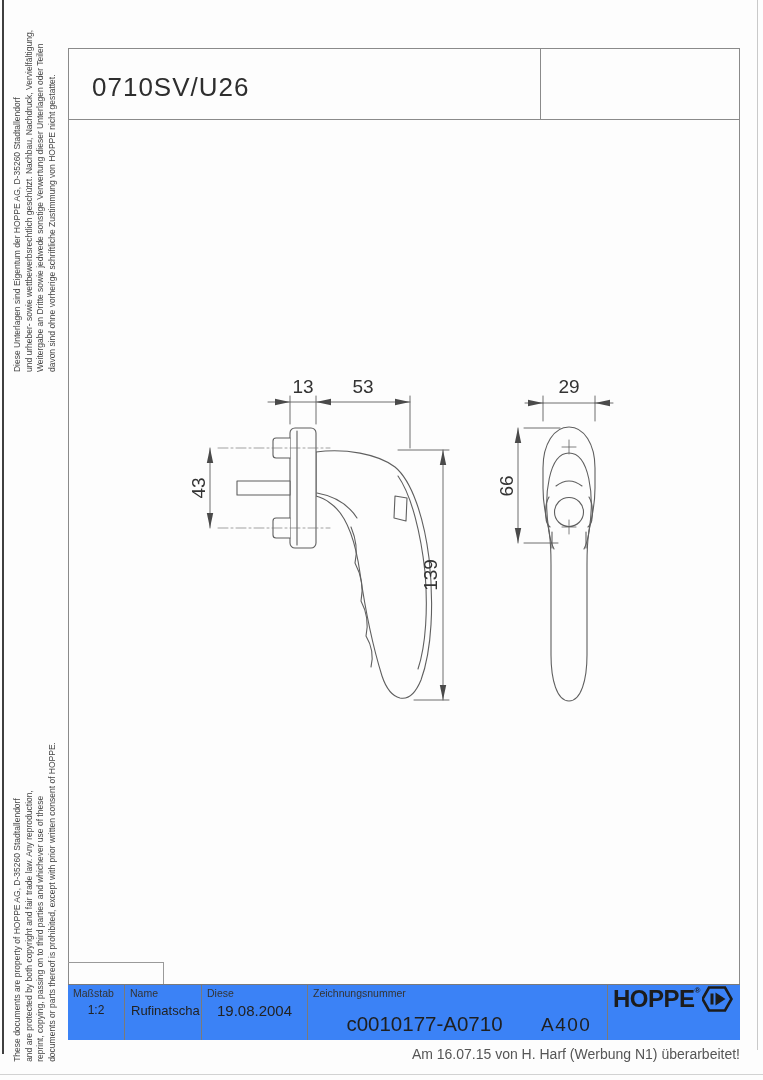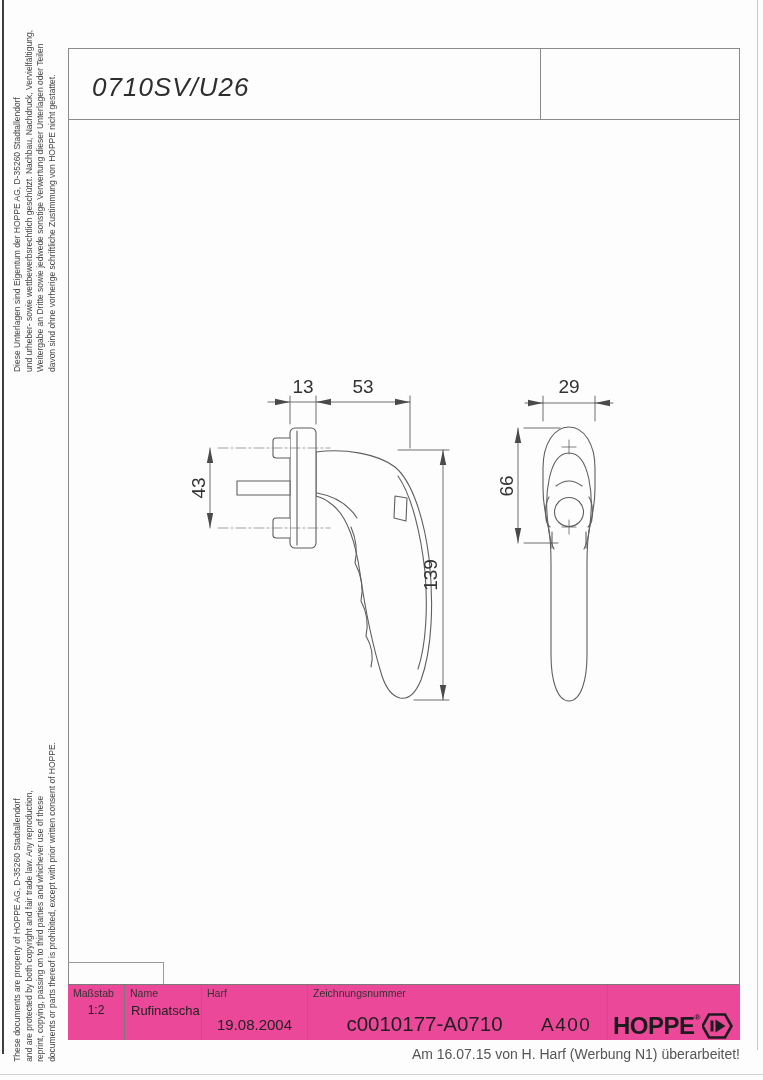--- a/index.html
+++ b/index.html
@@ -16,39 +16,39 @@
   .margin-text{
     transform-origin:top left;
     transform:rotate(-90deg) translateX(-100%);
     font-size:8.5px;line-height:11.5px;color:#444;white-space:nowrap;
   }
   .margin-text div{white-space:nowrap;}
   
   .frame{left:68px;top:48px;width:672px;height:992px;border:1px solid #8a8a8a;box-sizing:border-box;}
   .top-strip{left:68px;top:48px;width:672px;height:72px;border-bottom:1px solid #8a8a8a;box-sizing:border-box;}
   .top-strip-divider{left:540px;top:48px;width:1px;height:72px;background:#8a8a8a;}
-  .product-code{left:92px;top:72px;font-size:26px;letter-spacing:1px;color:#2e2e2e;font-style:italic;}
+  .product-code{left:92px;top:72px;font-size:26px;letter-spacing:1px;color:#2e2e2e;}
   
   .stub-cell{left:68px;top:962px;width:96px;height:22px;border-top:1px solid #9a9a9a;border-right:1px solid #9a9a9a;box-sizing:border-box;}
   
-  .title-block{left:68px;top:984px;width:672px;height:56px;border-top:1px solid #7a7a7a;box-sizing:border-box;display:flex;background:#ec4899;}
+  .title-block{left:68px;top:984px;width:672px;height:56px;border-top:1px solid #7a7a7a;box-sizing:border-box;display:flex;background:#3b82f6;}
   .tb-cell{position:relative;box-sizing:border-box;height:100%;}
   .tb-border{border-right:1px solid #7a7a7a;}
   .tb-label{font-size:10.5px;color:#333;padding:2px 0 0 5px;}
   .tb-value{font-size:12px;color:#222;text-align:center;margin-top:4px;}
   .tb-scale{width:57px;}
   .tb-name{width:77px;}
   .tb-name .tb-value{font-size:13px;text-align:left;padding-left:6px;}
   .tb-date{width:106px;}
-  .tb-date .tb-value{font-size:15px;margin-top:17px;text-align:center;}
+  .tb-date .tb-value{font-size:15px;margin-top:3px;text-align:center;}
   .tb-dwg{width:300px;}
   .dwg-row{display:flex;align-items:flex-end;margin-top:13px;}
   .dwg-number{flex:1;text-align:center;font-size:20.5px;color:#1f1f1f;}
   .dwg-format{width:60px;text-align:left;font-size:19px;letter-spacing:1.5px;color:#1f1f1f;padding-right:6px;}
-  .tb-logo{width:130px;display:flex;align-items:flex-end;justify-content:center;}
+  .tb-logo{width:130px;display:flex;align-items:flex-start;justify-content:center;}
   .hoppe-wordmark{font-weight:bold;font-size:24px;letter-spacing:-0.5px;color:#1c1c1c;display:flex;align-items:flex-start;}
   .hoppe-reg{font-size:8px;margin-top:1px;}
   .hoppe-hex{margin-left:2px;margin-top:1px;}
   .revision-note{right:23px;top:1046px;font-size:14px;color:#555;text-align:right;}
   svg text{font-family:"Liberation Sans",sans-serif;}
 </style>
 </head>
 <body>
 
 <div class="abs scan-left"></div>
@@ -183,21 +183,21 @@
 <div class="abs title-block">
   <div class="tb-cell tb-border tb-scale">
     <div class="tb-label">Maßstab</div>
     <div class="tb-value">1:2</div>
   </div>
   <div class="tb-cell tb-border tb-name">
     <div class="tb-label">Name</div>
     <div class="tb-value">Rufinatscha</div>
   </div>
   <div class="tb-cell tb-border tb-date">
-    <div class="tb-label">Harf</div>
+    <div class="tb-label">Diese</div>
     <div class="tb-value">19.08.2004</div>
   </div>
   <div class="tb-cell tb-border tb-dwg">
     <div class="tb-label">Zeichnungsnummer</div>
     <div class="dwg-row">
       <div class="dwg-number">c0010177-A0710</div>
       <div class="dwg-format">A400</div>
     </div>
   </div>
   <div class="tb-cell tb-logo">

